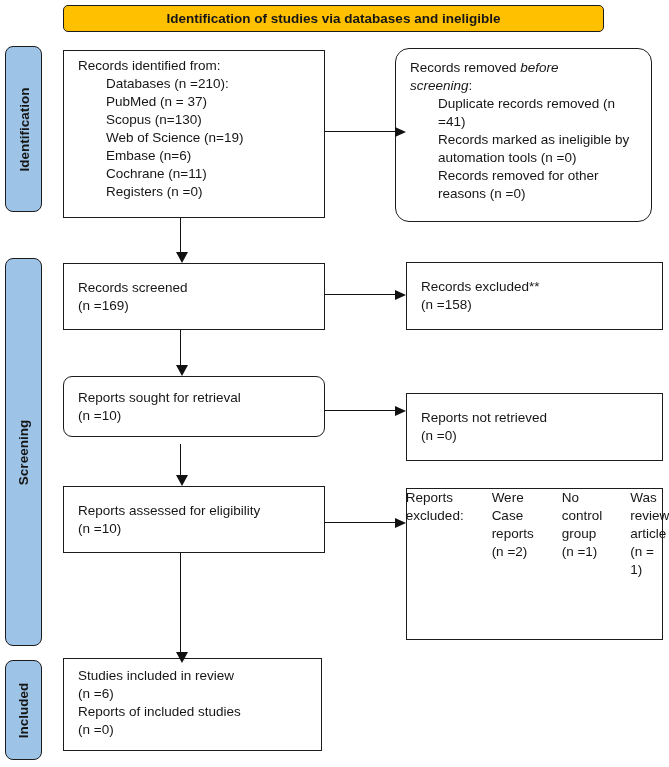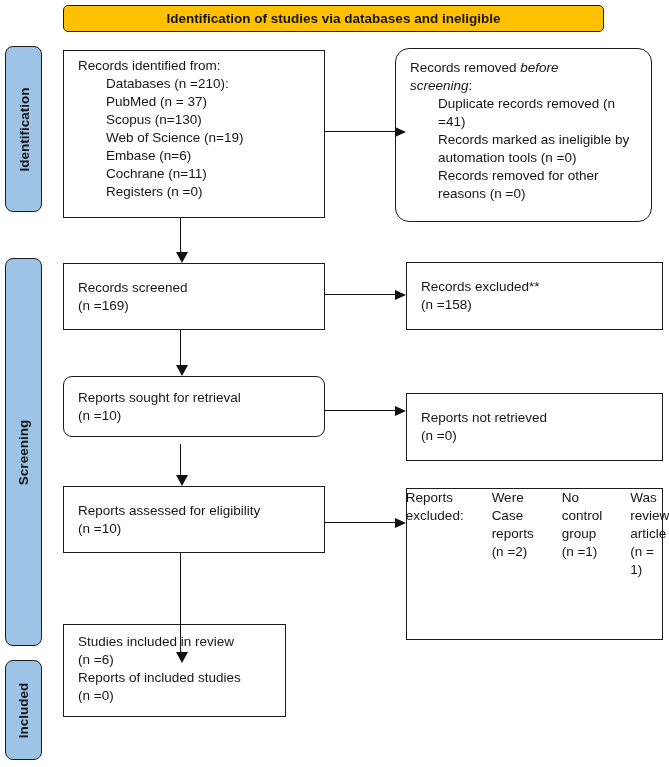--- a/index.html
+++ b/index.html
@@ -154,21 +154,21 @@
     <div>(n =10)</div>
   </div>
 
   <div class="box center-box" style="left:406px; top:488px; width:257px; height:152px;">
     <div>Reports excluded:</div>
     <div class="indent">Were Case reports (n =2)</div>
     <div class="indent">No control group (n =1)</div>
     <div class="indent">Was review article (n = 1)</div>
   </div>
 
-  <div class="box" style="left:63px; top:624px; width:223px; height:93px; padding:8px 0 6px 14px;">
+  <div class="box" style="left:63px; top:658px; width:259px; height:93px; padding:8px 0 6px 14px;">
     <div>Studies included in review</div>
     <div>(n =6)</div>
     <div>Reports of included studies</div>
     <div>(n =0)</div>
   </div>
 
   <div class="arrow-h" style="left:325px; top:131px; width:70px;"></div>
   <div class="arrow-h" style="left:325px; top:294px; width:70px;"></div>
   <div class="arrow-h" style="left:325px; top:410px; width:70px;"></div>
   <div class="arrow-h" style="left:325px; top:522px; width:70px;"></div>

